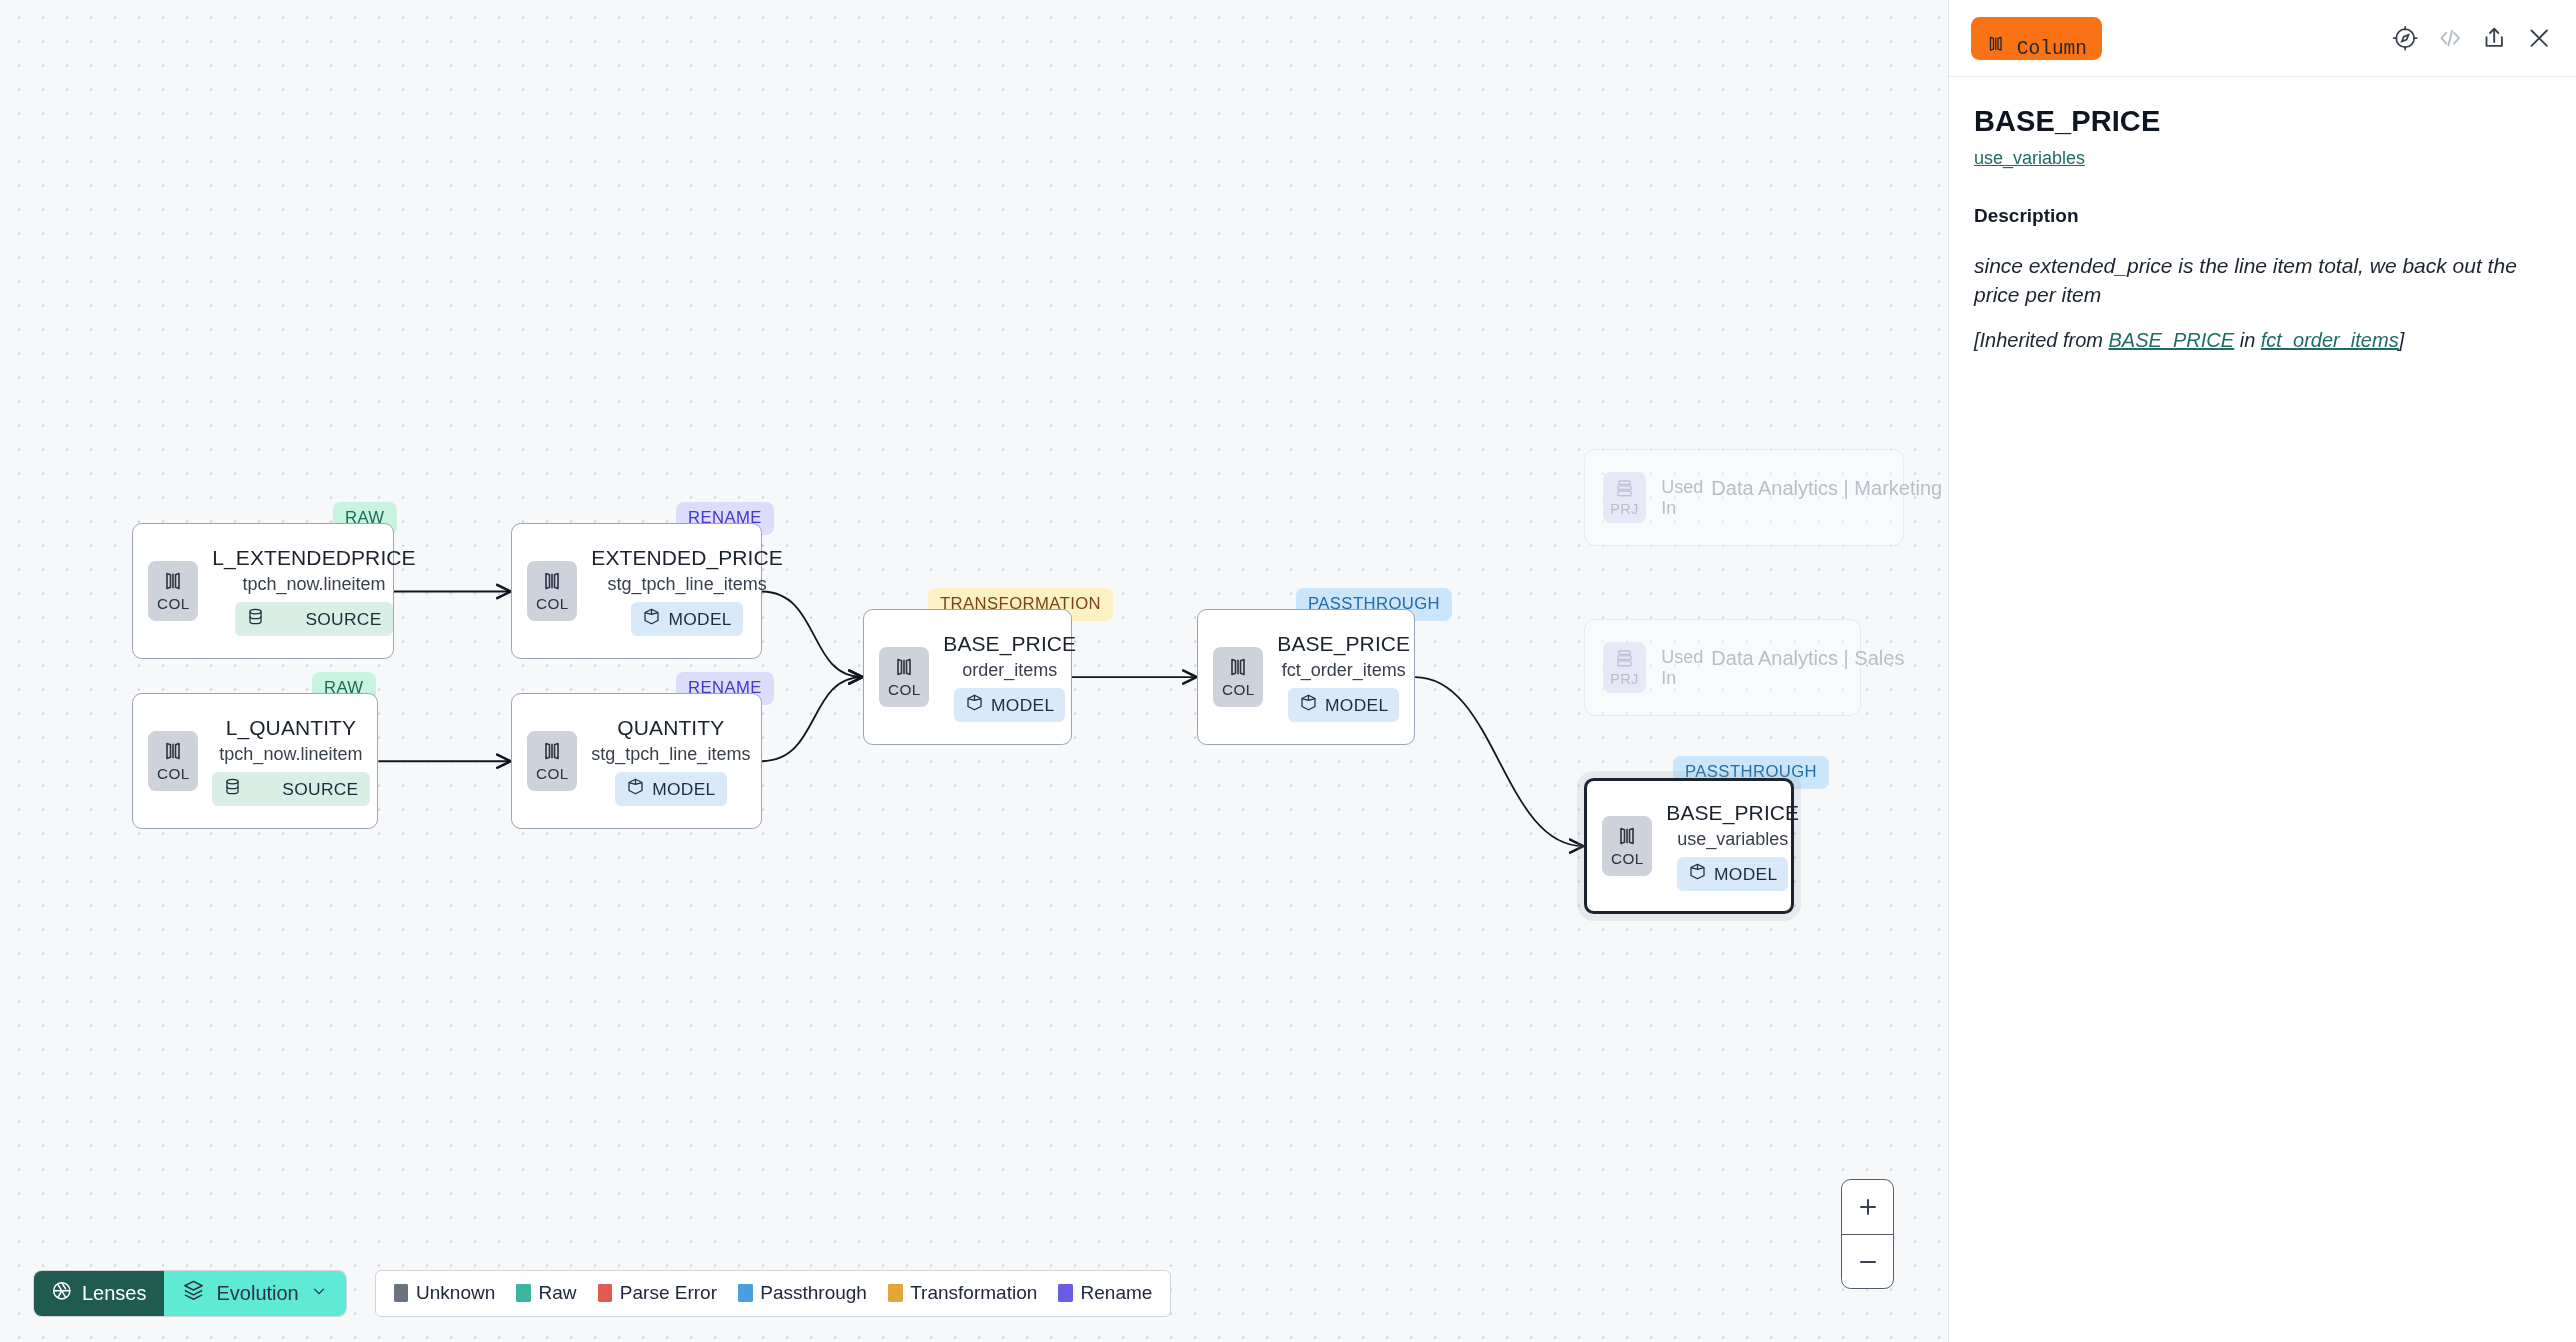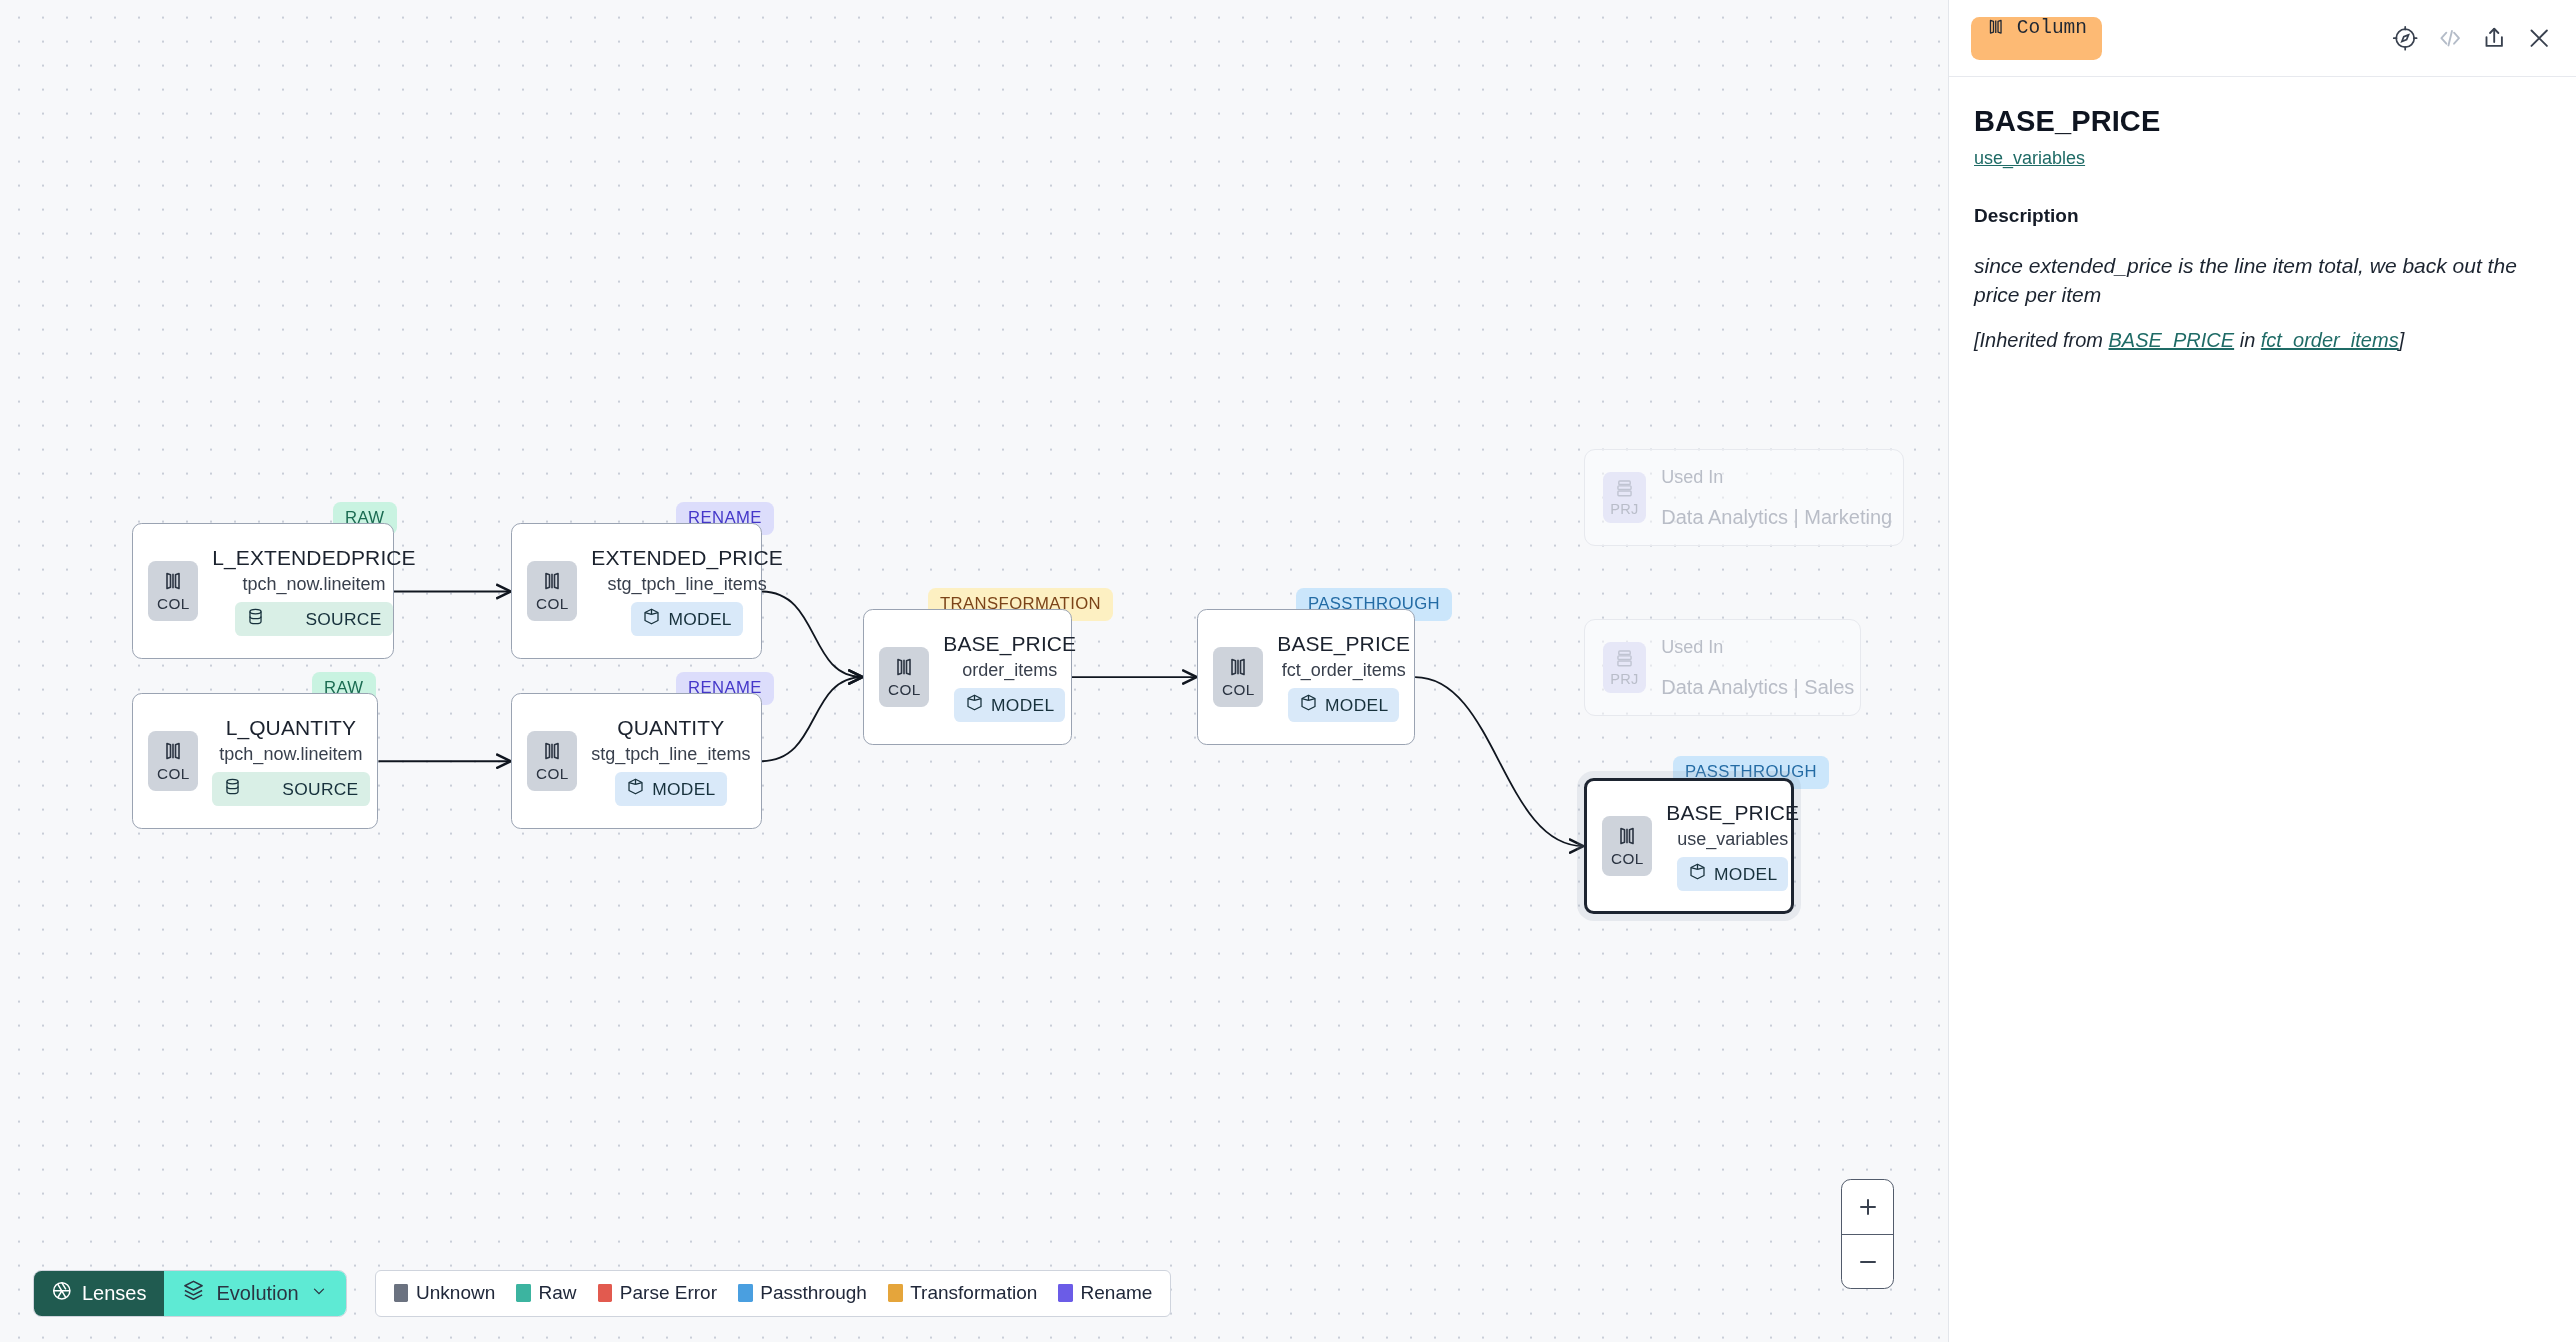--- a/index.html
+++ b/index.html
@@ -91,21 +91,21 @@
     border: 1.4px solid #e7e9ee; border-radius: 11px;
   }
   .ghost-inner { display: flex; align-items: center; height: 100%; padding: 0 18px; gap: 15.3px; }
   .prj-chip {
     background: #e6e7f7; border-radius: 7.7px;
     width: 43px; min-width:43px; height: 51px;
     display:flex; flex-direction:column; align-items:center; justify-content:center; gap:1.4px;
     color: #b9bdc9;
   }
   .prj-chip .cc-lbl { font-size: 14.6px; letter-spacing:0.3px; }
-  .ghost-text { display: flex; flex-direction: column; gap: 18px; }
+  .ghost-text { display: flex; flex-direction: row; gap: 8px; }
   .ghost-l1 { font-size: 18px; color: #b9bdc7; }
   .ghost-l2 { font-size: 20px; color: #b9bdc7; white-space: nowrap; }
 
   
   #edges { position: absolute; inset: 0; width: 1948px; height: 1343px; z-index: 12; pointer-events: none; }
 
   
   #zoom-ctl {
     position: absolute; right: 54px; bottom: 54px; z-index: 40;
     width: 53px; background: #fff;
@@ -147,22 +147,22 @@
   #panel {
     position: relative; width: 628px; height: 1343px; flex: none;
     background: #fff; border-left: 0.7px solid #e3e6eb;
   }
   #panel-head {
     height: 77px; border-bottom: 1px solid #e7e9ee;
     display: flex; align-items: center; justify-content: space-between;
     padding: 0 24px 0 22px;
   }
   .type-pill {
-    background: #fdba74; border-radius: 8.4px; height: 43px;
-    display: flex; align-items: flex-start; gap: 11px; padding: 0 15.3px;
+    background: #f97316; border-radius: 8.4px; height: 43px;
+    display: flex; align-items: flex-end; gap: 11px; padding: 0 15.3px;
     font-family: "Liberation Mono", monospace; font-size: 19.5px; color: #1f2733;
   }
   .head-icons { display: flex; align-items: center; gap: 18px; color: #39414f; }
   .head-icons .ic { cursor: pointer; display: flex; }
   .ic.dim { color: #b4bcc8; }
 
   #panel-body { padding: 28px 25px 0 25px; }
   .panel-title { font-size: 29px; font-weight: bold; color: #0e1420; letter-spacing: 0.1px; }
   .panel-sub {
     margin-top: 9.7px; font-size: 18px; color: #1f6b66;

